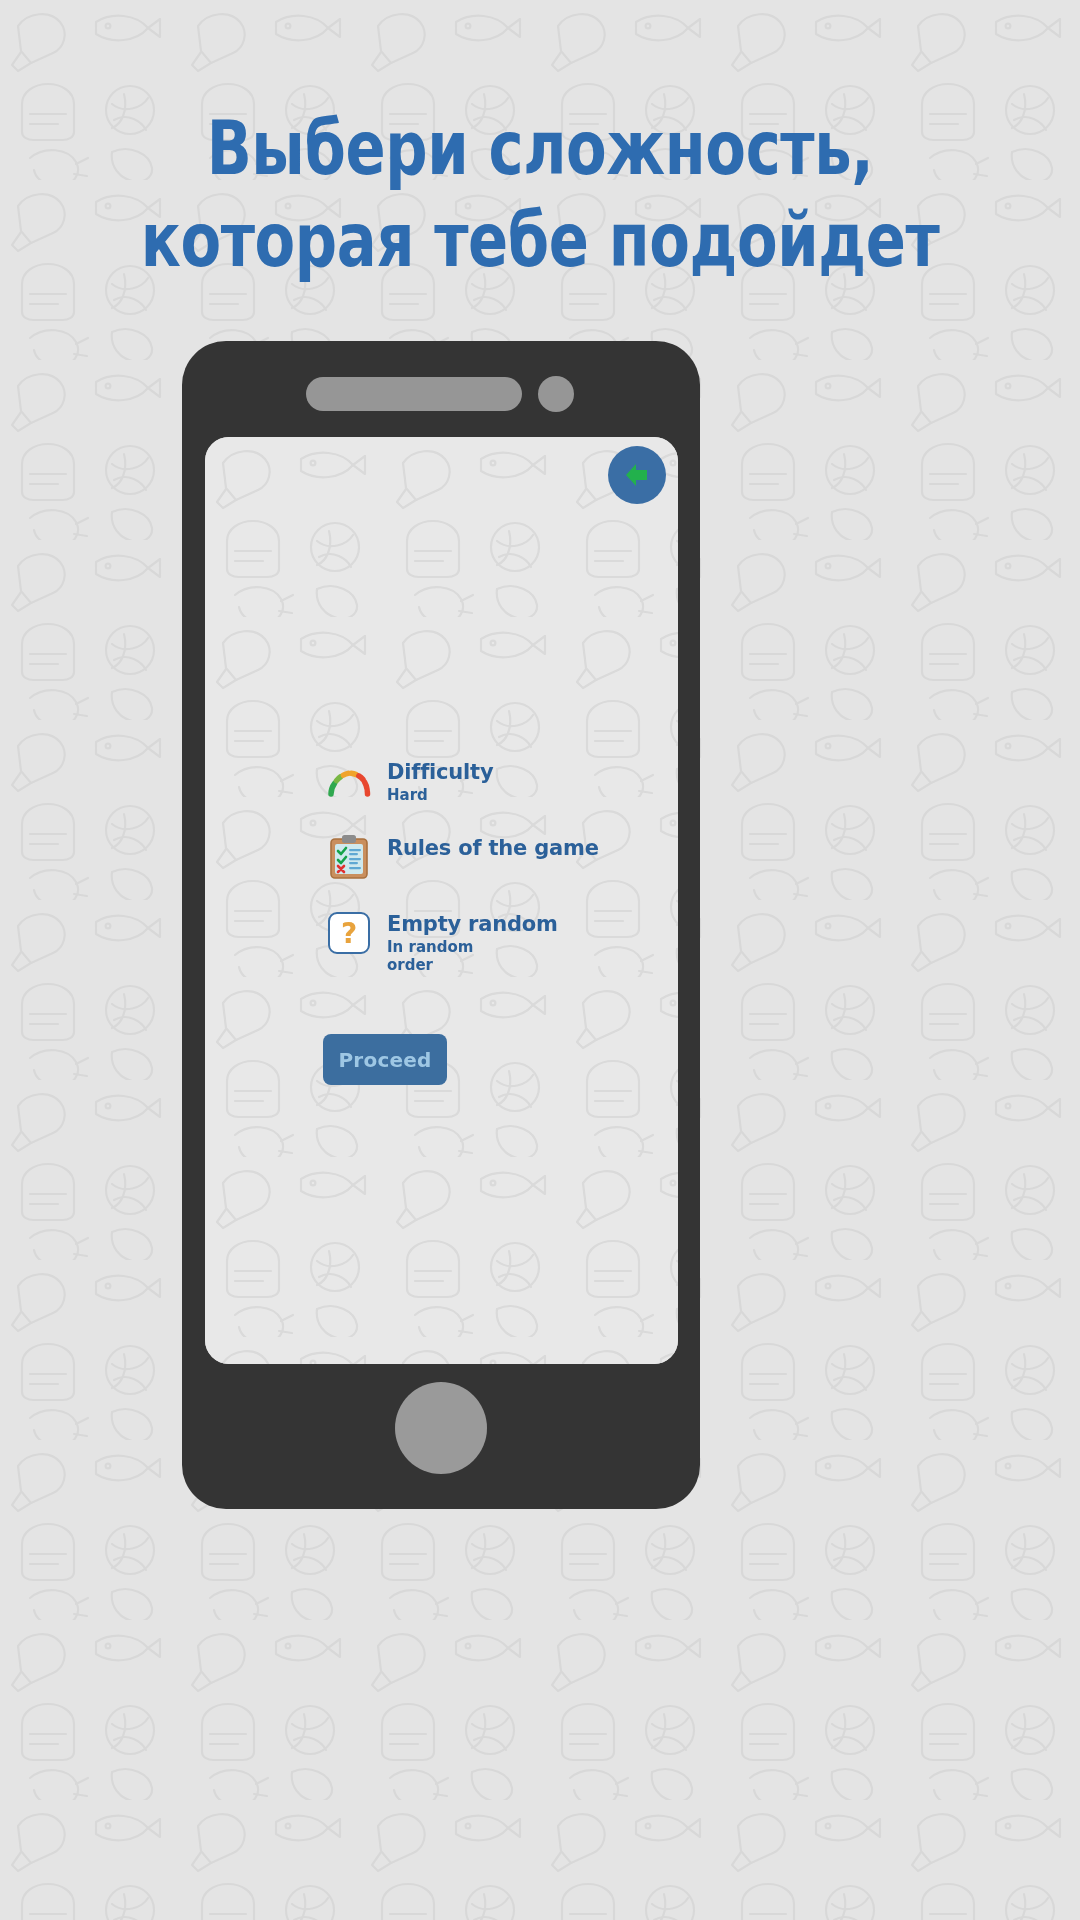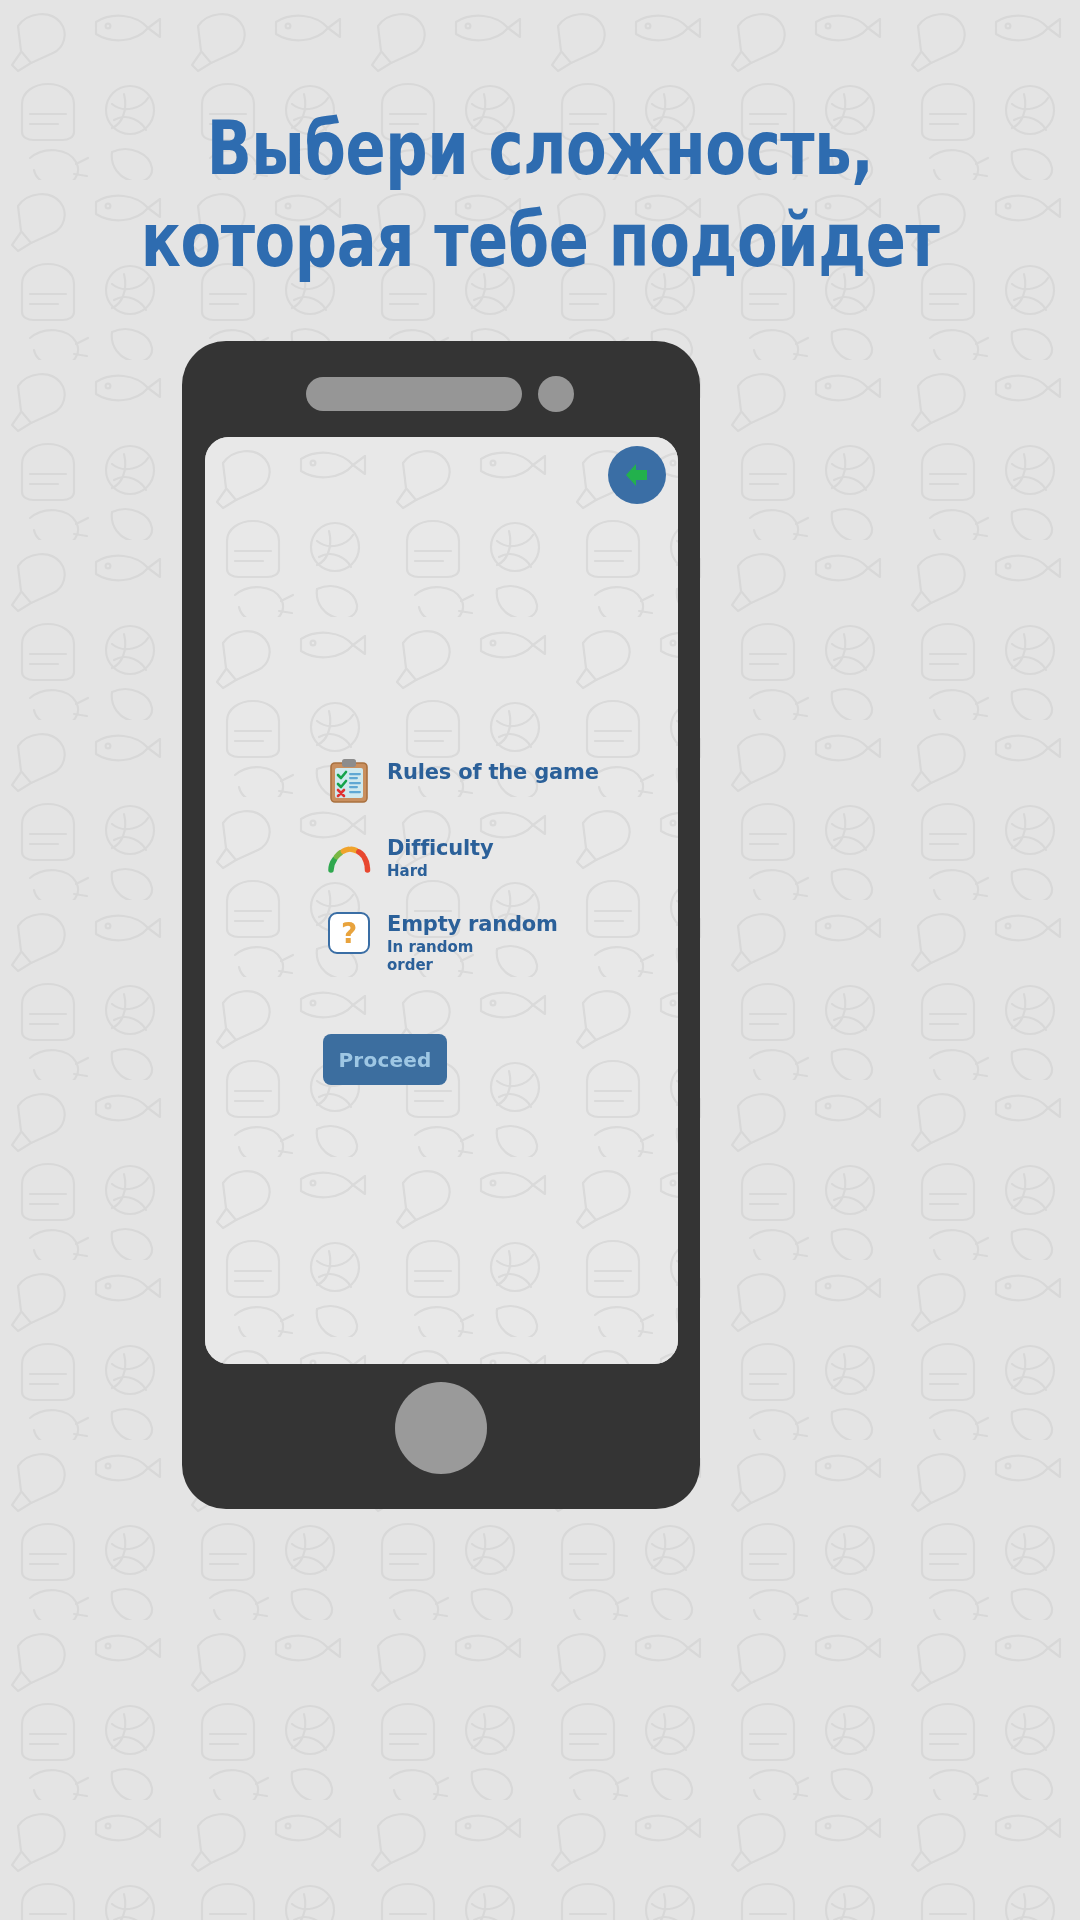--- a/index.html
+++ b/index.html
@@ -238,20 +238,40 @@
       <rect x="0" y="0" width="473" height="927" fill="url(#foodpat)" opacity="0.85"></rect>
     </svg>
 
     <div id="back-button">
       <svg width="34" height="34" viewBox="0 0 34 34">
         <path d="M16 6 L6 17 L16 28 L16 22 L27 22 L27 12 L16 12 Z" fill="#22b14c"></path>
       </svg>
     </div>
 
     <div id="screen-menu">
+
+      <div class="menu-row">
+        <div class="menu-icon">
+          <svg width="46" height="34" viewBox="0 0 46 34">
+            <g stroke-width="5.5" stroke-linecap="round" fill="none">
+              <path d="M5 30 A18 18 0 0 1 8.6 19.3" stroke="#2fa84f"></path>
+              <path d="M10.5 16.6 A18 18 0 0 1 14.8 12.6" stroke="#79b744"></path>
+              <path d="M17.4 11.2 A18 18 0 0 1 22.3 9.4" stroke="#f0a32b"></path>
+              <path d="M25.2 9.3 A18 18 0 0 1 30.2 10.6" stroke="#f0a32b"></path>
+              <path d="M32.8 11.9 A18 18 0 0 1 36.9 15.4" stroke="#e8472f"></path>
+              <path d="M38.6 18.1 A18 18 0 0 1 41 25" stroke="#e8472f"></path>
+              <path d="M41.3 27.4 A18 18 0 0 1 41.5 30" stroke="#e8472f"></path>
+            </g>
+          </svg>
+        </div>
+        <div class="menu-text">
+          <div class="menu-title">Difficulty</div>
+          <div class="menu-sub">Hard</div>
+        </div>
+      </div>
 
       <div class="menu-row">
         <div class="menu-icon">
           <svg width="40" height="46" viewBox="0 0 40 46">
             <rect x="2" y="5" width="36" height="39" rx="4" fill="#c98f5e" stroke="#a9713f" stroke-width="1.6"></rect>
             <rect x="6" y="10" width="28" height="30" rx="2" fill="#cfe9ee"></rect>
             <rect x="13" y="1" width="14" height="8" rx="2.5" fill="#8c8c8c"></rect>
             <path d="M9 17 l3 3 l5 -6" fill="none" stroke="#16a34a" stroke-width="2.6" stroke-linecap="round" stroke-linejoin="round"></path>
             <path d="M9 26 l3 3 l5 -6" fill="none" stroke="#16a34a" stroke-width="2.6" stroke-linecap="round" stroke-linejoin="round"></path>
             <path d="M9 32 l6 6 M15 32 l-6 6" fill="none" stroke="#e03131" stroke-width="2.6" stroke-linecap="round"></path>
@@ -262,40 +282,20 @@
             <rect x="20" y="33" width="12" height="2.2" rx="1.1" fill="#5fa8d3"></rect>
           </svg>
         </div>
         <div class="menu-text">
           <div class="menu-title">Rules of the game</div>
         </div>
       </div>
 
       <div class="menu-row">
         <div class="menu-icon">
-          <svg width="46" height="34" viewBox="0 0 46 34">
-            <g stroke-width="5.5" stroke-linecap="round" fill="none">
-              <path d="M5 30 A18 18 0 0 1 8.6 19.3" stroke="#2fa84f"></path>
-              <path d="M10.5 16.6 A18 18 0 0 1 14.8 12.6" stroke="#79b744"></path>
-              <path d="M17.4 11.2 A18 18 0 0 1 22.3 9.4" stroke="#f0a32b"></path>
-              <path d="M25.2 9.3 A18 18 0 0 1 30.2 10.6" stroke="#f0a32b"></path>
-              <path d="M32.8 11.9 A18 18 0 0 1 36.9 15.4" stroke="#e8472f"></path>
-              <path d="M38.6 18.1 A18 18 0 0 1 41 25" stroke="#e8472f"></path>
-              <path d="M41.3 27.4 A18 18 0 0 1 41.5 30" stroke="#e8472f"></path>
-            </g>
-          </svg>
-        </div>
-        <div class="menu-text">
-          <div class="menu-title">Difficulty</div>
-          <div class="menu-sub">Hard</div>
-        </div>
-      </div>
-
-      <div class="menu-row">
-        <div class="menu-icon">
           <svg width="44" height="44" viewBox="0 0 44 44">
             <rect x="2" y="2" width="40" height="40" rx="8" fill="#ffffff" stroke="#3a6ea5" stroke-width="2"></rect>
             <text x="22" y="32" text-anchor="middle" font-family="DejaVu Sans, sans-serif" font-size="28" font-weight="bold" fill="#e8a33d">?</text>
           </svg>
         </div>
         <div class="menu-text">
           <div class="menu-title">Empty random</div>
           <div class="menu-sub">In random order</div>
         </div>
       </div>

